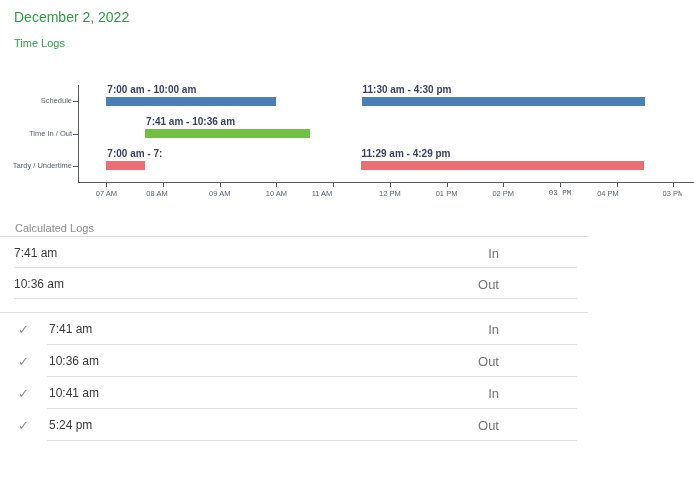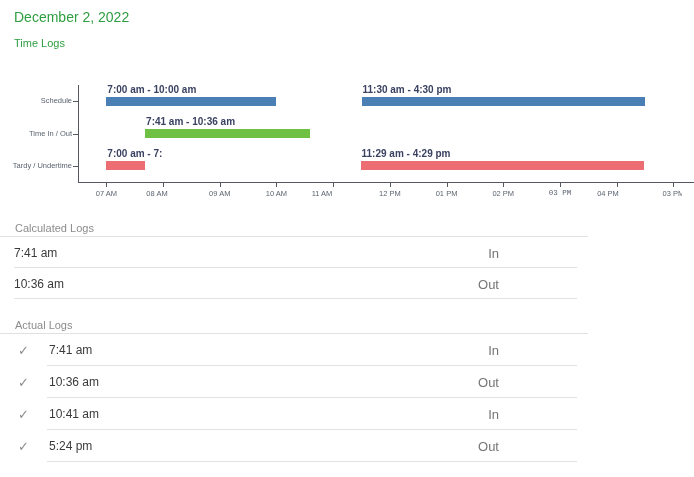--- a/index.html
+++ b/index.html
@@ -106,21 +106,20 @@
         </div>
         <div class="log-row">
           <span class="time">10:36 am</span>
           <span class="dir">Out</span>
           <div class="row-divider"></div>
         </div>
       </div>
   </div>
 
   <div class="section actual-section" style="top:312px">
-    <div class="section-title">Actual Logs</div>
     <div class="section-divider"></div>
     <div id="actual-rows">
         <div class="log-row">
           <span class="check">✓</span>
           <span class="time">7:41 am</span>
           <span class="dir">In</span>
           <div class="row-divider"></div>
         </div>
         <div class="log-row">
           <span class="check">✓</span>

